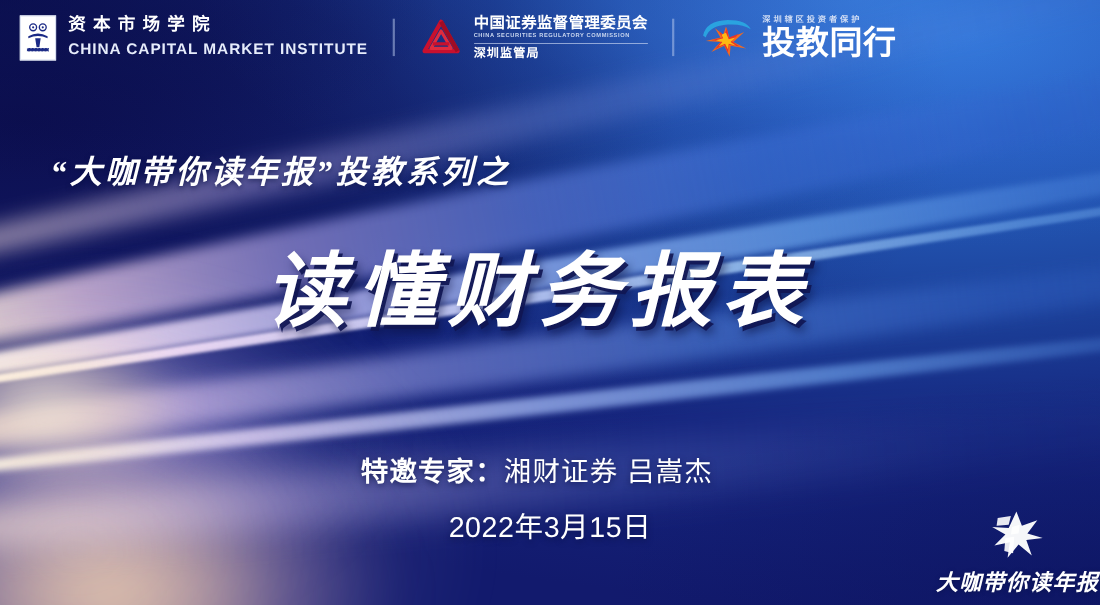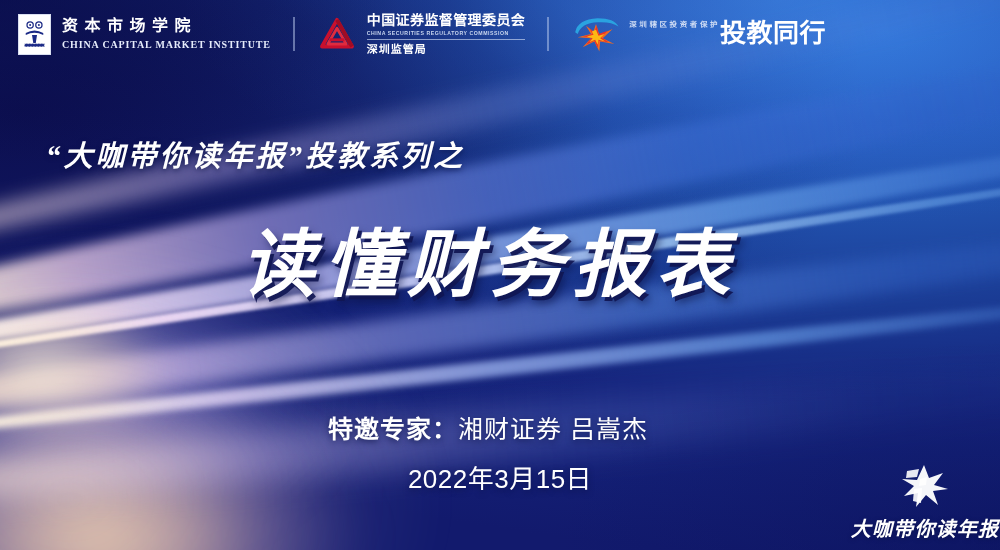--- a/index.html
+++ b/index.html
@@ -242,22 +242,22 @@
     color: #fff;
     font-family: "Liberation Serif", "DejaVu Serif", serif;
     font-size: 16px;
     font-weight: 700;
     letter-spacing: 6.5px;
     line-height: 1.2;
     white-space: nowrap;
   }
   .ccmi-en {
     color: #e6ecfb;
-    font-family: Liberation Serif, serif;
-    font-size: 10px;
+    font-family: Liberation Sans, sans-serif;
+    font-size: 14px;
     font-weight: 600;
     letter-spacing: 0.85px;
     line-height: 1.5;
     margin-top: 1px;
     white-space: nowrap;
   }
 
   
   .csrc { display: flex; align-items: center; gap: 10px; }
   .csrc-mark { width: 40px; height: 40px; flex: none; }
@@ -286,33 +286,33 @@
     font-size: 11px;
     font-weight: 700;
     letter-spacing: 1px;
     line-height: 1.2;
     white-space: nowrap;
   }
 
   
   .tjtx { display: flex; align-items: center; gap: 8px; }
   .tjtx-mark { width: 50px; height: 40px; flex: none; }
-  .tjtx-words { display: flex; flex-direction: row; }
+  .tjtx-words { display: flex; flex-direction: column; }
   .tjtx-small {
     color: #cfdcf4;
     font-size: 7.5px;
     font-weight: 700;
     letter-spacing: 2.6px;
     line-height: 1.3;
     margin-bottom: 1px;
     white-space: nowrap;
   }
   .tjtx-cn {
     color: #fff;
-    font-size: 26px;
+    font-size: 30px;
     font-weight: 700;
     letter-spacing: 0.5px;
     line-height: 1.05;
     white-space: nowrap;
   }
 
   
   .subtitle {
     position: absolute;
     left: 46px;

